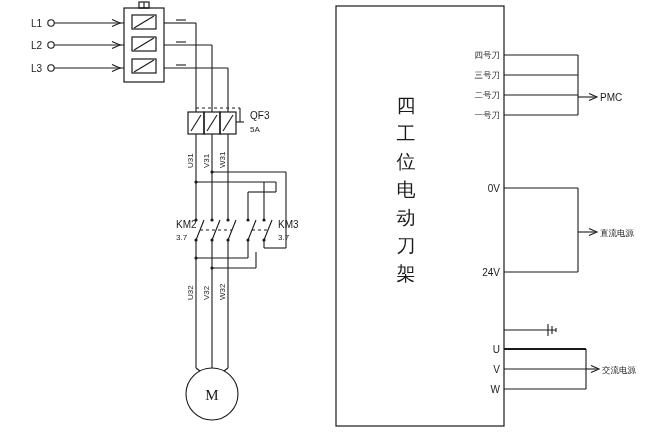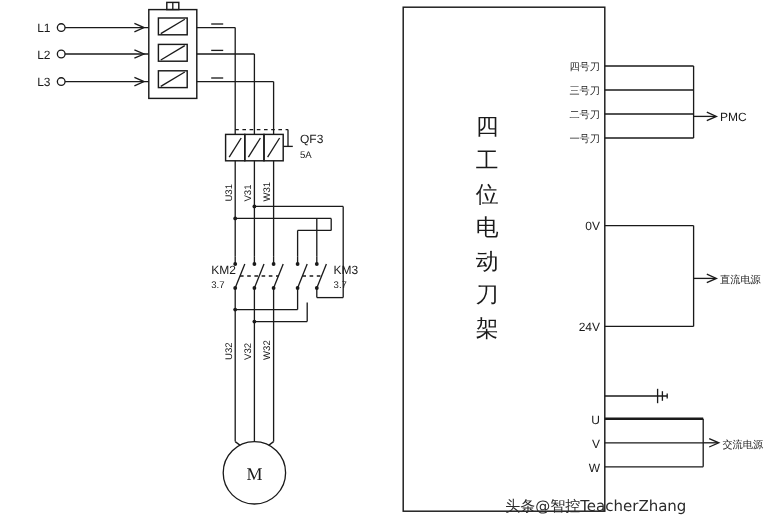--- a/index.html
+++ b/index.html
@@ -289,15 +289,14 @@
       <line x1="586" y1="369" x2="598" y2="369" class="wire"></line>
       <path d="M591,365.5 L599,369 L591,372.5" class="wire"></path>
     </g>
     <text class="lbl" x="500" y="353" text-anchor="end">U</text>
     <text class="lbl" x="500" y="373" text-anchor="end">V</text>
     <text class="lbl" x="500" y="393" text-anchor="end">W</text>
     <text class="lbl-cn" x="602" y="373">交流电源</text>
 
   </svg>
 
-  <div class="watermark">头条@智控TeacherZhang</div>
 
 </div>
 
 </body></html>

